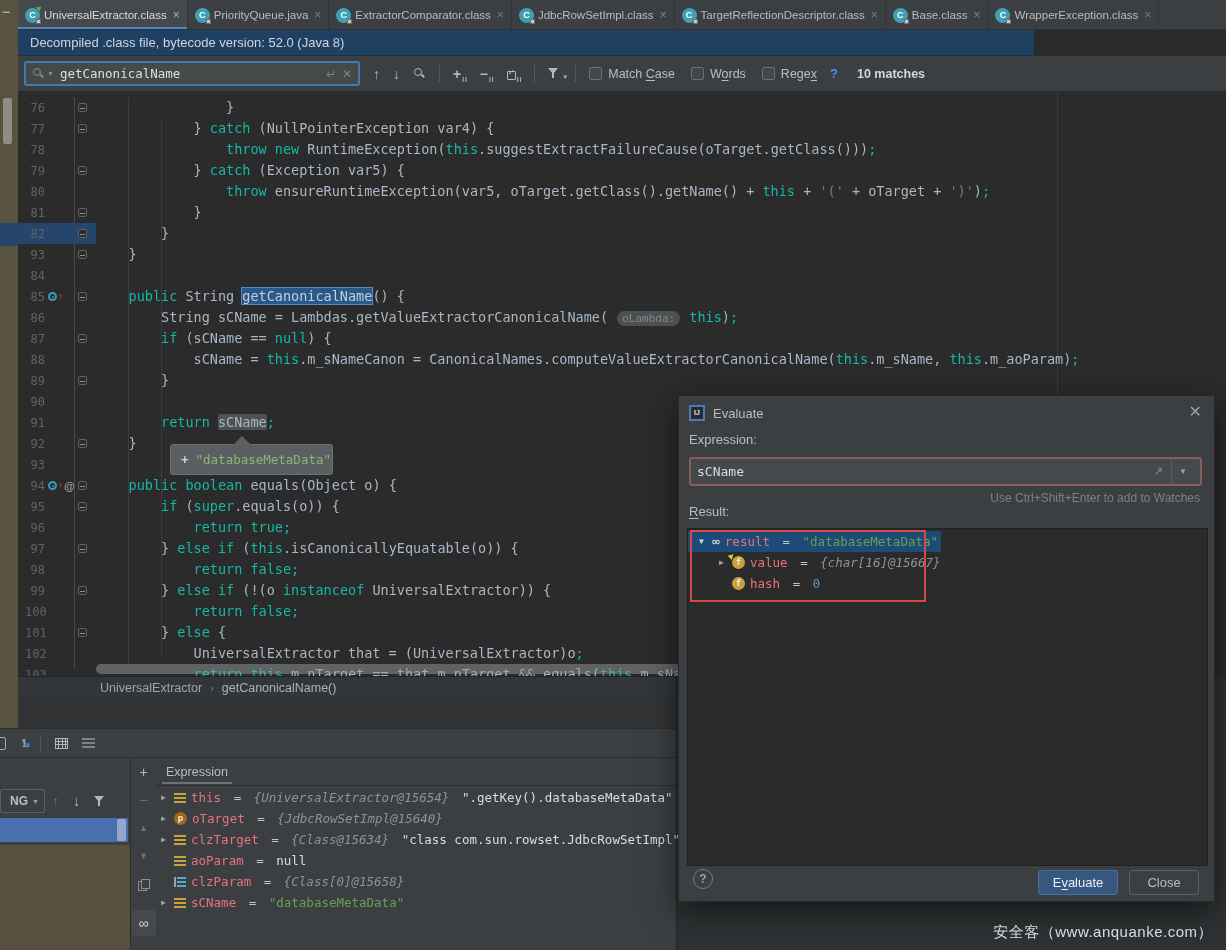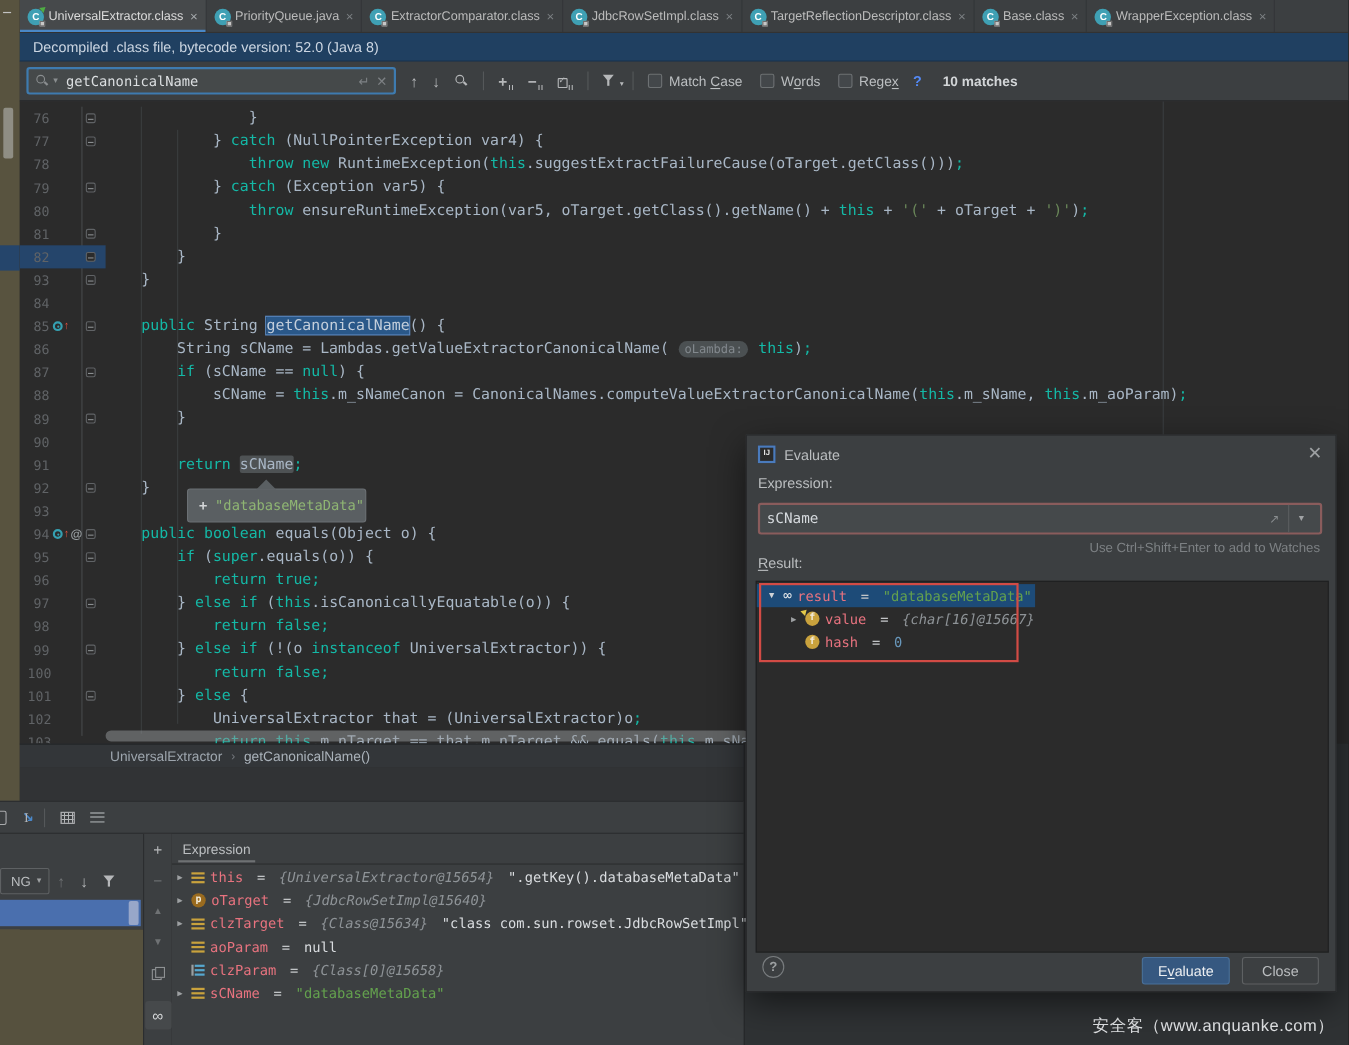--- a/index.html
+++ b/index.html
@@ -19,21 +19,21 @@
     color:#bbbbbb;font-size:11.5px;white-space:nowrap;flex:0 0 auto;cursor:default;}
   .tab.active{background:#46494b;box-shadow:inset 0 -3px 0 #4a88c7;color:#dadada;}
   .class-icon{position:relative;width:15px;height:15px;border-radius:50%;background:#3fa0b4;color:#fff;
     font-size:9px;font-weight:bold;text-align:center;line-height:15px;flex:0 0 auto;}
   .class-icon .lock{position:absolute;right:-1px;bottom:-1px;width:5px;height:5px;background:#c7c7c7;border:1px solid #6d6d6d;}
   .class-icon .run{position:absolute;right:-2px;top:-3px;width:0;height:0;border-left:5px solid #4fae44;border-top:3px solid transparent;border-bottom:3px solid transparent;transform:rotate(-40deg);}
   .tab-close{color:#7d8184;font-size:12px;margin-left:2px;}
   .tab.active .tab-close{color:#a9adb0;}
 
   
-  .banner{position:absolute;left:18px;top:30px;width:1208px;height:26px;background:#204061;color:#ccd6e2;
+  .banner{position:absolute;left:18px;top:30px;width:1016px;height:26px;background:#204061;color:#ccd6e2;
     font-size:13px;line-height:26px;padding-left:12px;z-index:2;border-bottom:1px solid #16304c;}
 
   
   .search-row{position:absolute;left:18px;top:56px;width:1208px;height:36px;background:#3c3f41;z-index:2;
     display:flex;align-items:center;gap:13px;padding-left:6px;border-bottom:1px solid #282b2d;}
   .search-field{width:336px;height:25px;background:#45494a;border:2px solid #3e7bb0;border-radius:3px;
     display:flex;align-items:center;gap:6px;padding:0 6px;flex:0 0 auto;}
   .mag{position:relative;width:13px;height:13px;color:#8a8e90;flex:0 0 auto;}
   .mag::before{content:"";position:absolute;left:1px;top:1px;width:6px;height:6px;border:1.5px solid currentColor;border-radius:50%;}
   .mag::after{content:"";position:absolute;left:8px;top:8px;width:4px;height:1.5px;background:currentColor;transform:rotate(45deg);}
@@ -105,21 +105,21 @@
   .clipped-ico{width:13px;height:13px;border:1.5px solid #a9abad;margin-left:-7px;border-radius:2px;}
   .qe-arrow{color:#4a87c8;font-size:13px;font-weight:bold;}
   .qe-cursor{color:#b4b6b8;font-size:11px;margin-left:-9px;font-family:"DejaVu Serif",serif;}
   .ic-grid{width:13px;height:11px;border:1.5px solid #b4b6b8;color:#b4b6b8;
     background:repeating-linear-gradient(0deg,transparent 0 2.5px,currentColor 2.5px 3.5px),repeating-linear-gradient(90deg,transparent 0 2.5px,currentColor 2.5px 3.5px);}
   .ic-rows{width:13px;height:10px;color:#7f8385;background:repeating-linear-gradient(0deg,currentColor 0 2px,transparent 2px 4px);}
 
   
   .frames-col{position:absolute;left:0;top:758px;width:130px;height:87px;background:#3c3f41;z-index:2;}
   .thread-dd{position:absolute;left:0;top:31px;width:45px;height:24px;border:1px solid #5e6163;border-radius:2px;
-    display:flex;align-items:center;justify-content:flex-end;gap:4px;padding-right:5px;color:#bbbec0;font-size:12px;}
+    display:flex;align-items:center;justify-content:flex-end;gap:4px;padding-right:5px;color:#bbbec0;font-size:12px;font-weight:bold;}
   .dd-caret{color:#9da0a2;font-size:7px;}
   .frame-icons{position:absolute;left:52px;top:31px;display:flex;gap:14px;align-items:center;height:24px;}
   .selected-frame{position:absolute;left:0;top:60px;width:128px;height:24px;background:#4a6fae;}
   .frame-thumb{position:absolute;right:2px;top:1px;width:9px;height:22px;background:#98a7c9;border-radius:2px;}
   .olive-block{position:absolute;left:0;top:845px;width:130px;height:105px;background:#56513e;z-index:2;}
 
   
   .watch-col{position:absolute;left:130px;top:758px;width:26px;height:192px;background:#3c3f41;z-index:3;
     display:flex;flex-direction:column;align-items:center;border-left:1px solid #2b2d2f;}
   .wc-ico{height:28px;display:flex;align-items:center;justify-content:center;width:100%;color:#b6b8ba;font-size:14px;}

